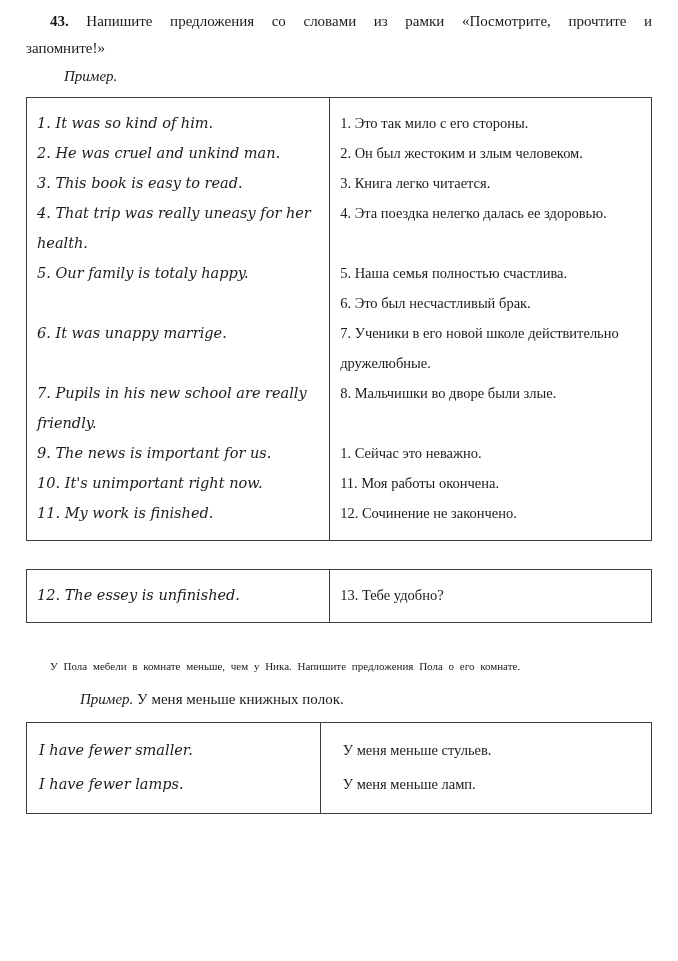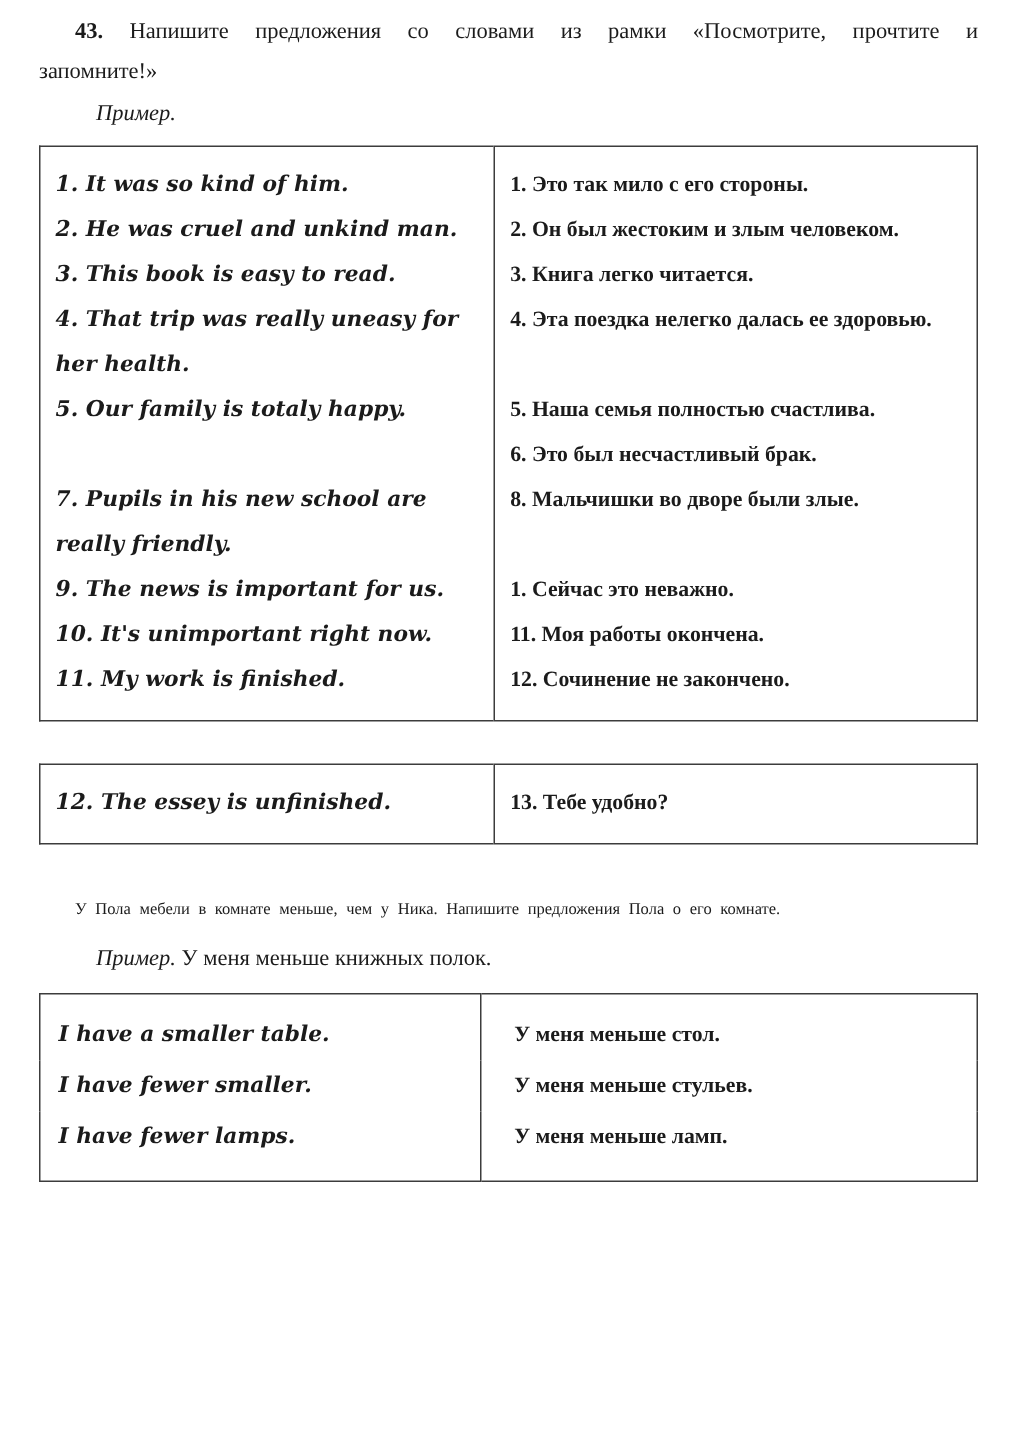--- a/index.html
+++ b/index.html
@@ -34,21 +34,20 @@
     width: 100%;
     border-collapse: collapse;
     border: 1.3px solid #3c3c3c;
     margin: 0 0 28px 0;
   }
   table.tbl td {
     vertical-align: top;
     font-size: 14.5px;
     line-height: 30px;
     padding: 0 10px;
-    font-weight: bold;
   }
   table.tbl tr:first-child td { padding-top: 10px; }
   table.tbl tr:last-child td { padding-bottom: 12px; }
   table.tbl td.en {
     width: 48.5%;
     border-right: 1.3px solid #3c3c3c;
     font-family: "DejaVu Serif", serif;
     font-style: italic;
   }
   table.tbl td.ru {
@@ -59,21 +58,21 @@
   table.tbl3 td.ru { padding-left: 22px; }
   .body-par {
     margin: 0 0 10px 0;
     font-size: 11px;
     line-height: 30px;
     text-align: justify;
     text-indent: 24px;
     word-spacing: 3px;
   }
   .example2 {
-    margin: 4px 0 14px 38px;
+    margin: 4px 0 14px 54px;
     font-size: 15px;
   }
   .example2 i { font-style: italic; }
 </style>
 </head>
 <body>
 
 <div class="page">
 
   <p class="task-header"><b>43.</b> <span>Напишите предложения со словами из рамки «Посмотрите, прочтите и запомните!»</span></p>
@@ -100,20 +99,24 @@
     </tr>
     <tr>
       <td class="en">5. Our family is totaly happy.</td>
       <td class="ru">5. Наша семья полностью счастлива.</td>
     </tr>
     <tr>
       <td class="en"></td>
       <td class="ru">6. Это был несчастливый брак.</td>
     </tr>
     <tr>
+      <td class="en">6. It was unappy marrige.</td>
+      <td class="ru">7. Ученики в его новой школе действительно дружелюбные.</td>
+    </tr>
+    <tr>
       <td class="en">7. Pupils in his new school are really friendly.</td>
       <td class="ru">8. Мальчишки во дворе были злые.</td>
     </tr>
     <tr>
       <td class="en">9. The news is important for us.</td>
       <td class="ru">1. Сейчас это неважно.</td>
     </tr>
     <tr>
       <td class="en">10. It's unimportant right now.</td>
       <td class="ru">11. Моя работы окончена.</td>
@@ -134,24 +137,20 @@
   </tbody>
     </table>
 
   <p class="body-par">У Пола мебели в комнате меньше, чем у Ника. Напишите предложения Пола о его комнате.</p>
 
   <p class="example2"><i>Пример.</i> <span>У меня меньше книжных полок.</span></p>
 
   <table class="tbl tbl3">
     <tbody>
     <tr>
-      <td class="en">I have a smaller table.</td>
-      <td class="ru">У меня меньше стол.</td>
-    </tr>
-    <tr>
       <td class="en">I have fewer smaller.</td>
       <td class="ru">У меня меньше стульев.</td>
     </tr>
     <tr>
       <td class="en">I have fewer lamps.</td>
       <td class="ru">У меня меньше ламп.</td>
     </tr>
 
   </tbody>
     </table>

